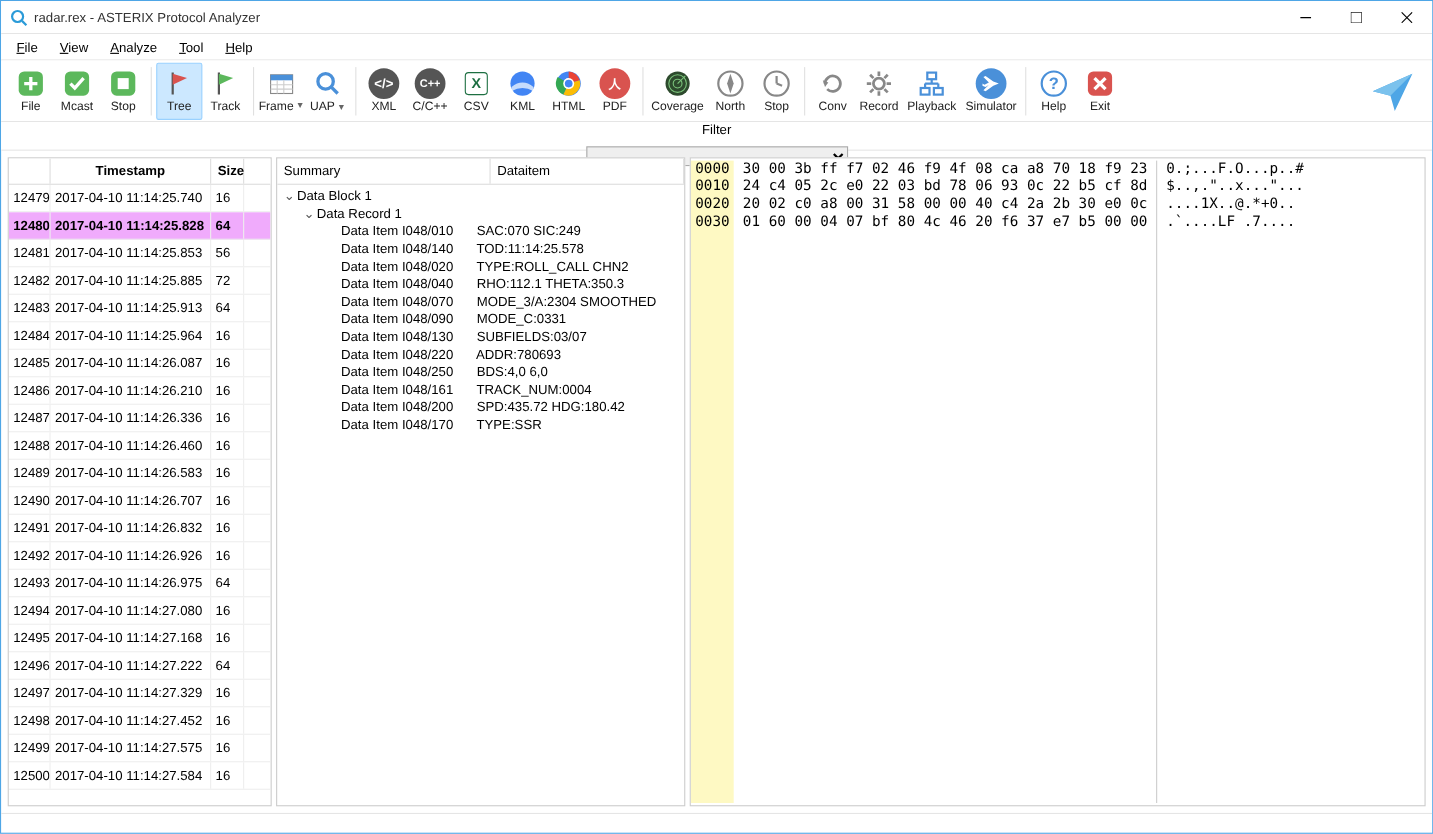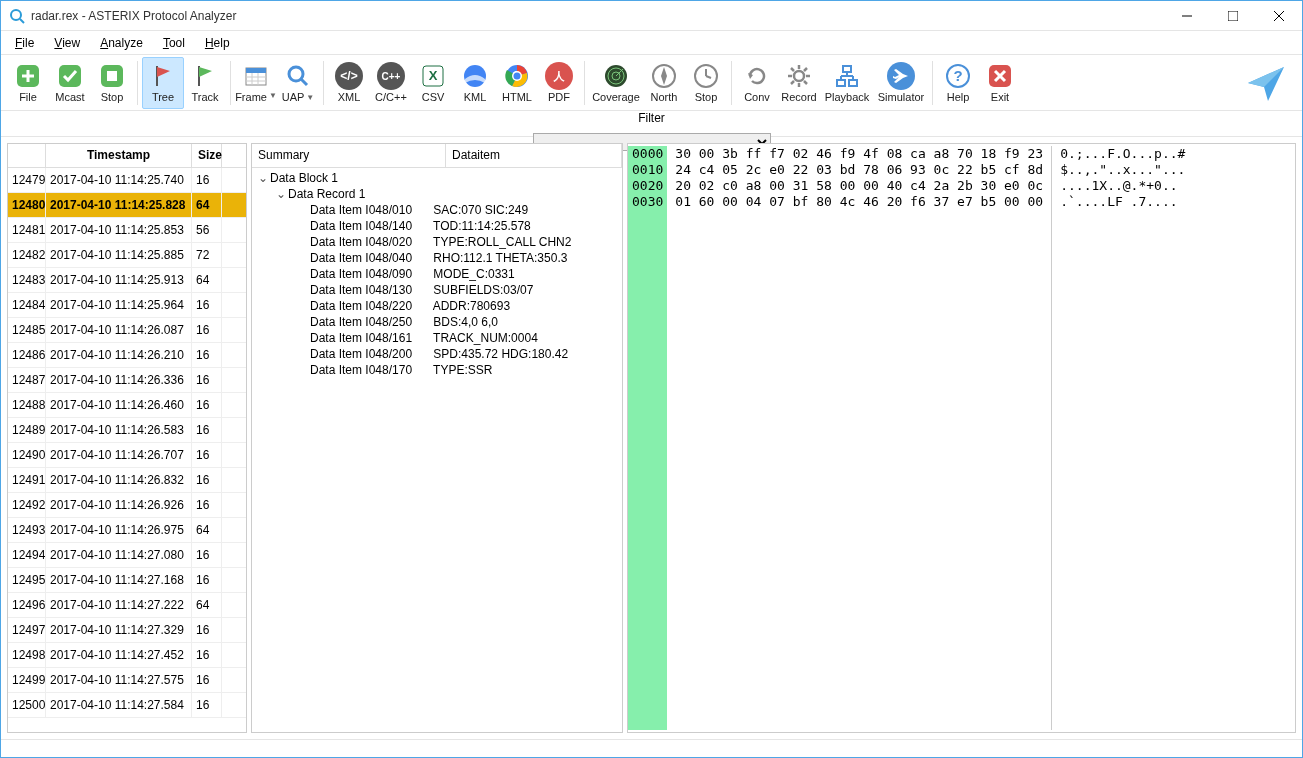--- a/index.html
+++ b/index.html
@@ -53,38 +53,38 @@
 .pane1 { width:240px; }
 .pane2 { width:372px; }
 .pane3 { flex:1; }
 .thead { display:flex; border-bottom:1px solid #ddd; background:#fff; font-size:12px; height:24px; }
 .thead .th { padding:4px 6px; border-right:1px solid #ddd; }
 .thead .th.idx { width:38px; }
 .thead .th.ts { width:146px; text-align:center; font-weight:bold; }
 .thead .th.sz { width:30px; font-weight:bold; }
 .tbody { flex:1; overflow-y:scroll; }
 .trow { display:flex; height:25px; border-bottom:1px solid #eee; font-size:12px; align-items:center; }
-.trow.selected { background:#eab308; font-weight:bold; }
+.trow.selected { background:#f0abfc; font-weight:bold; }
 .trow .td { padding:0 4px; border-right:1px solid #eee; overflow:hidden; white-space:nowrap; height:100%; display:flex; align-items:center; }
 .trow .td.idx { width:38px; }
 .trow .td.ts { width:146px; }
 .trow .td.sz { width:30px; }
 .thead2 { display:flex; border-bottom:1px solid #ddd; height:24px; font-size:12px; }
 .thead2 .th { padding:4px 6px; border-right:1px solid #ddd; }
 .thead2 .th.di { width:176px; }
 .thead2 .th.sum { flex:1; }
 .tree { flex:1; overflow:auto; padding:2px 0; font-size:12px; }
 .tnode { white-space:nowrap; padding:1px 0; }
 .tnode .caret { display:inline-block; width:14px; text-align:center; color:#555; }
 .tnode.lvl0 { padding-left:4px; }
 .tnode.lvl1 { padding-left:22px; }
 .tnode.lvl2 { padding-left:58px; }
 .tnode .lbl { display:inline-block; width:120px; }
 .hexview { flex:1; display:flex; font-family:Consolas,monospace; font-size:13px; line-height:16px; white-space:pre; padding:2px 0; overflow:auto; }
-.hex-offsets { background:#86efac; padding:0 4px; color:#000; }
+.hex-offsets { background:#fef9c3; padding:0 4px; color:#000; }
 .hex-bytes { padding:0 8px; }
 .hex-ascii { border-left:1px solid #ccc; padding:0 8px; }
 .statusbar { height:18px; border-top:1px solid #e5e5e5; }
 ::-webkit-scrollbar { width:17px; height:17px; }
 ::-webkit-scrollbar-track { background:#f0f0f0; }
 ::-webkit-scrollbar-thumb { background:#c1c1c1; }
 ::-webkit-scrollbar-button { background:#f0f0f0; height:17px; }
 svg { display:block; }
 </style>
 </head>
@@ -500,20 +500,21 @@
       <div class="th sum">Summary</div>
       <div class="th di">Dataitem</div>
     </div>
     <div class="tree" id="tree">
         <div class="tnode lvl0"><span class="caret">⌄</span>Data Block 1</div>
 <div class="tnode lvl1"><span class="caret">⌄</span>Data Record 1</div>
         <div class="tnode lvl2"><span class="lbl">Data Item I048/010</span> SAC:070 SIC:249</div>
         <div class="tnode lvl2"><span class="lbl">Data Item I048/140</span> TOD:11:14:25.578</div>
         <div class="tnode lvl2"><span class="lbl">Data Item I048/020</span> TYPE:ROLL_CALL CHN2</div>
         <div class="tnode lvl2"><span class="lbl">Data Item I048/040</span> RHO:112.1 THETA:350.3</div>
+        <div class="tnode lvl2"><span class="lbl">Data Item I048/070</span> MODE_3/A:2304 SMOOTHED</div>
         <div class="tnode lvl2"><span class="lbl">Data Item I048/090</span> MODE_C:0331</div>
         <div class="tnode lvl2"><span class="lbl">Data Item I048/130</span> SUBFIELDS:03/07</div>
         <div class="tnode lvl2"><span class="lbl">Data Item I048/220</span> ADDR:780693</div>
         <div class="tnode lvl2"><span class="lbl">Data Item I048/250</span> BDS:4,0 6,0</div>
         <div class="tnode lvl2"><span class="lbl">Data Item I048/161</span> TRACK_NUM:0004</div>
         <div class="tnode lvl2"><span class="lbl">Data Item I048/200</span> SPD:435.72 HDG:180.42</div>
         <div class="tnode lvl2"><span class="lbl">Data Item I048/170</span> TYPE:SSR</div>
       </div>
   </div>
 

